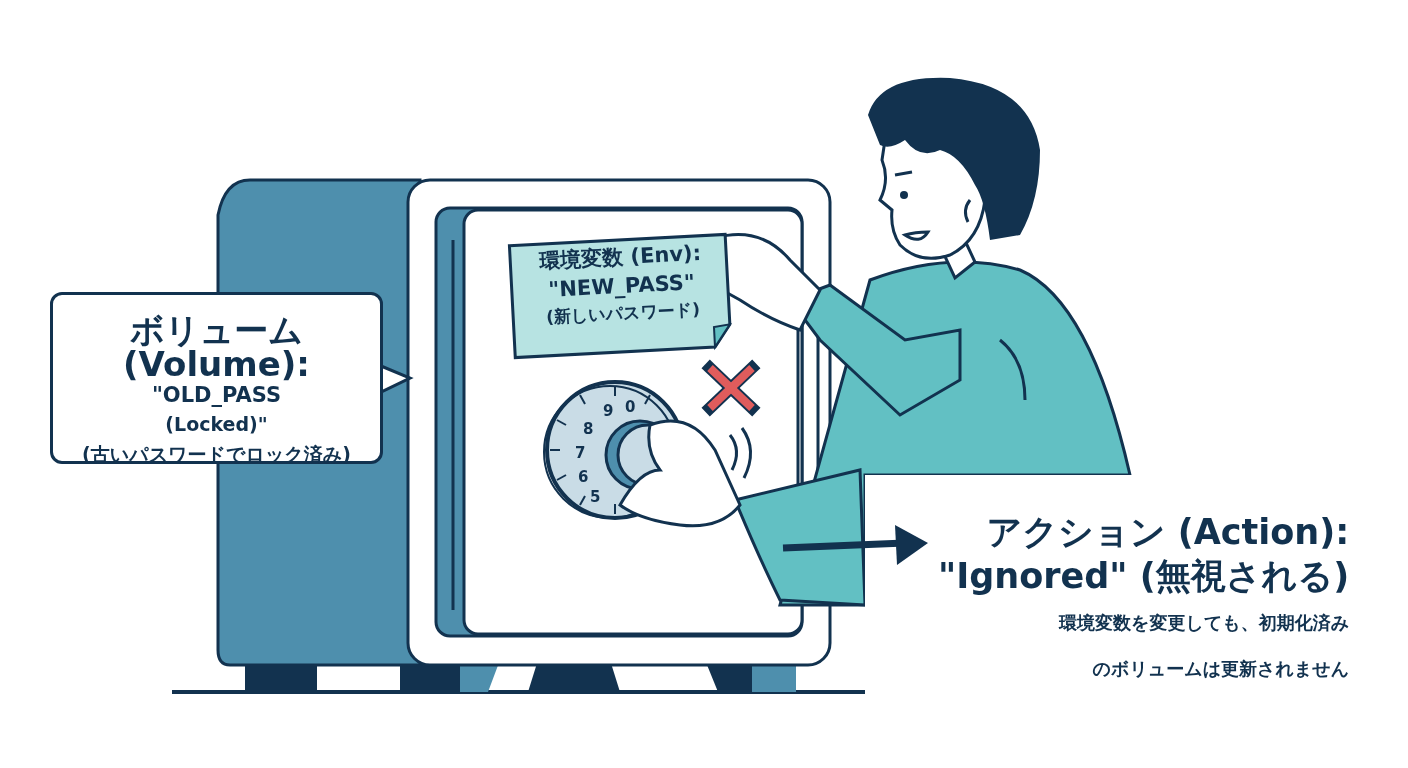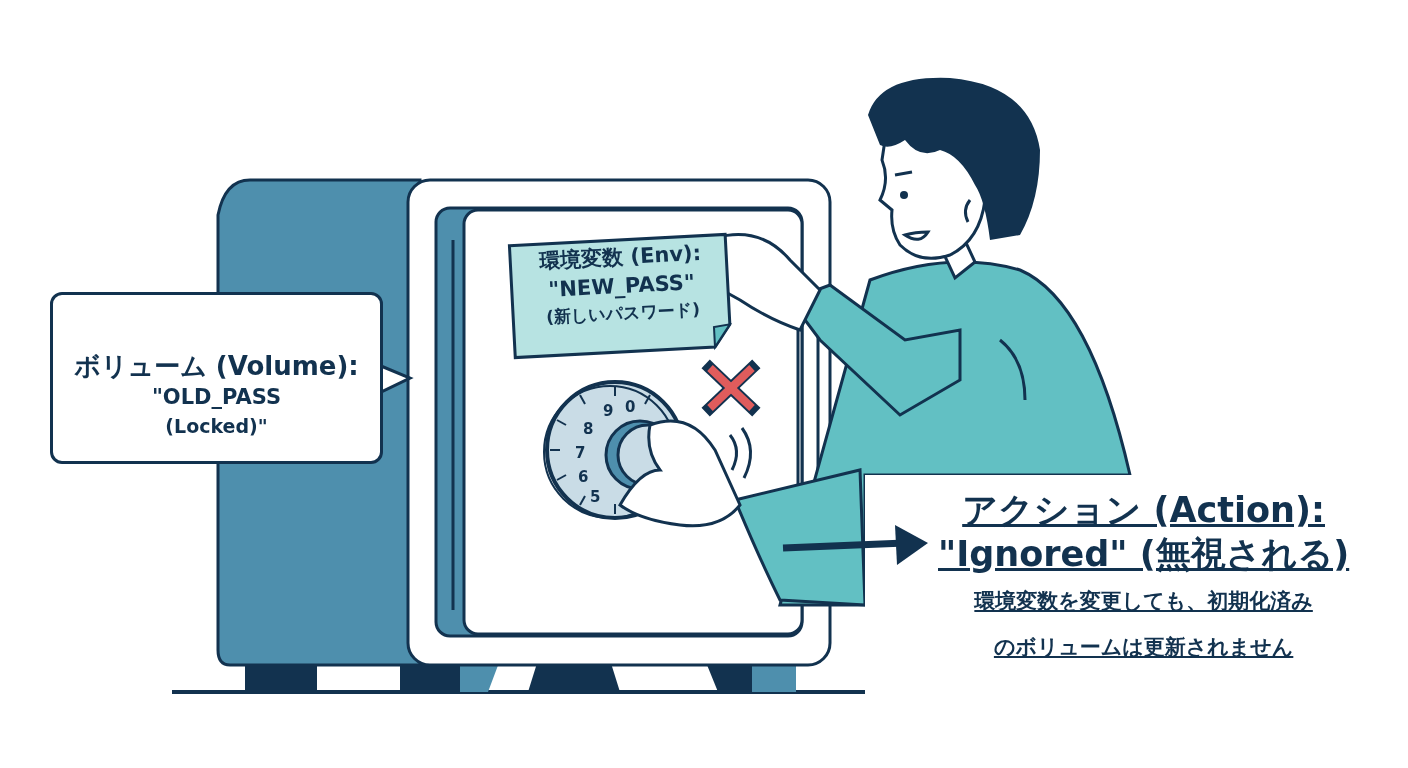--- a/index.html
+++ b/index.html
@@ -1,30 +1,30 @@
 <!DOCTYPE html>
 <html><head>
 <meta charset="utf-8">
 <style>
   html,body{margin:0;padding:0;background:#ffffff;}
   body{width:1408px;height:768px;position:relative;overflow:hidden;font-family:"DejaVu Sans","Liberation Sans",sans-serif;color:#12324f;}
   svg.scene{position:absolute;left:0;top:0;}
   .callout{position:absolute;text-align:center;color:#12324f;font-weight:bold;}
   .vol{left:50px;top:292px;width:333px;height:172px;background:#fff;border:3px solid #12324f;border-radius:12px;box-sizing:border-box;padding-top:18px;}
-  .vol .t1{font-size:26px;line-height:34px;margin-top:36px;}
+  .vol .t1{font-size:34px;line-height:34px;}
   .vol .t2{font-size:21px;line-height:28px;font-weight:600;}
   .vol .t3{font-size:19px;line-height:30px;font-weight:600;}
   .env{left:512px;top:232px;width:220px;height:122px;padding-top:10px;box-sizing:border-box;transform:rotate(-3deg);}
   .env .t1{font-size:21px;line-height:30px;}
   .env .t2{font-size:21px;line-height:28px;}
   .env .t3{font-size:17px;line-height:26px;font-weight:600;}
-  .act{left:938px;top:488px;text-align:center;text-decoration:underline;}
+  .act{left:938px;top:510px;text-align:right;}
   .act .t1{font-size:35px;line-height:44px;}
   .act .t2{font-size:35px;line-height:44px;}
-  .act .t3{font-size:21px;line-height:30px;margin-top:10px;font-weight:600;}
+  .act .t3{font-size:18px;line-height:30px;margin-top:10px;font-weight:600;}
 </style>
 </head>
 <body>
 
 <svg class="scene" width="1408" height="768" viewBox="0 0 1408 768">
 
   <line x1="172" y1="692" x2="878" y2="692" stroke="#12324f" stroke-width="4"></line>
 
   <g>
     <rect x="245" y="660" width="72" height="32" fill="#12324f"></rect>
@@ -113,20 +113,21 @@
   <g>
     <line x1="783" y1="548" x2="905" y2="543" stroke="#12324f" stroke-width="7"></line>
     <polygon points="895,525 928,543 897,565" fill="#12324f"></polygon>
   </g>
 </svg>
 
 <div class="callout vol">
   <div class="t1">ボリューム (Volume):</div>
   <div class="t2">"OLD_PASS</div>
   <div class="t3">(Locked)"</div>
+  <div class="t3">(古いパスワードでロック済み)</div>
 </div>
 
 <div class="callout env">
   <div class="t1">環境変数 (Env):</div>
   <div class="t2">"NEW_PASS"</div>
   <div class="t3">(新しいパスワード)</div>
 </div>
 
 <div class="callout act">
   <div class="t1">アクション (Action):</div>

